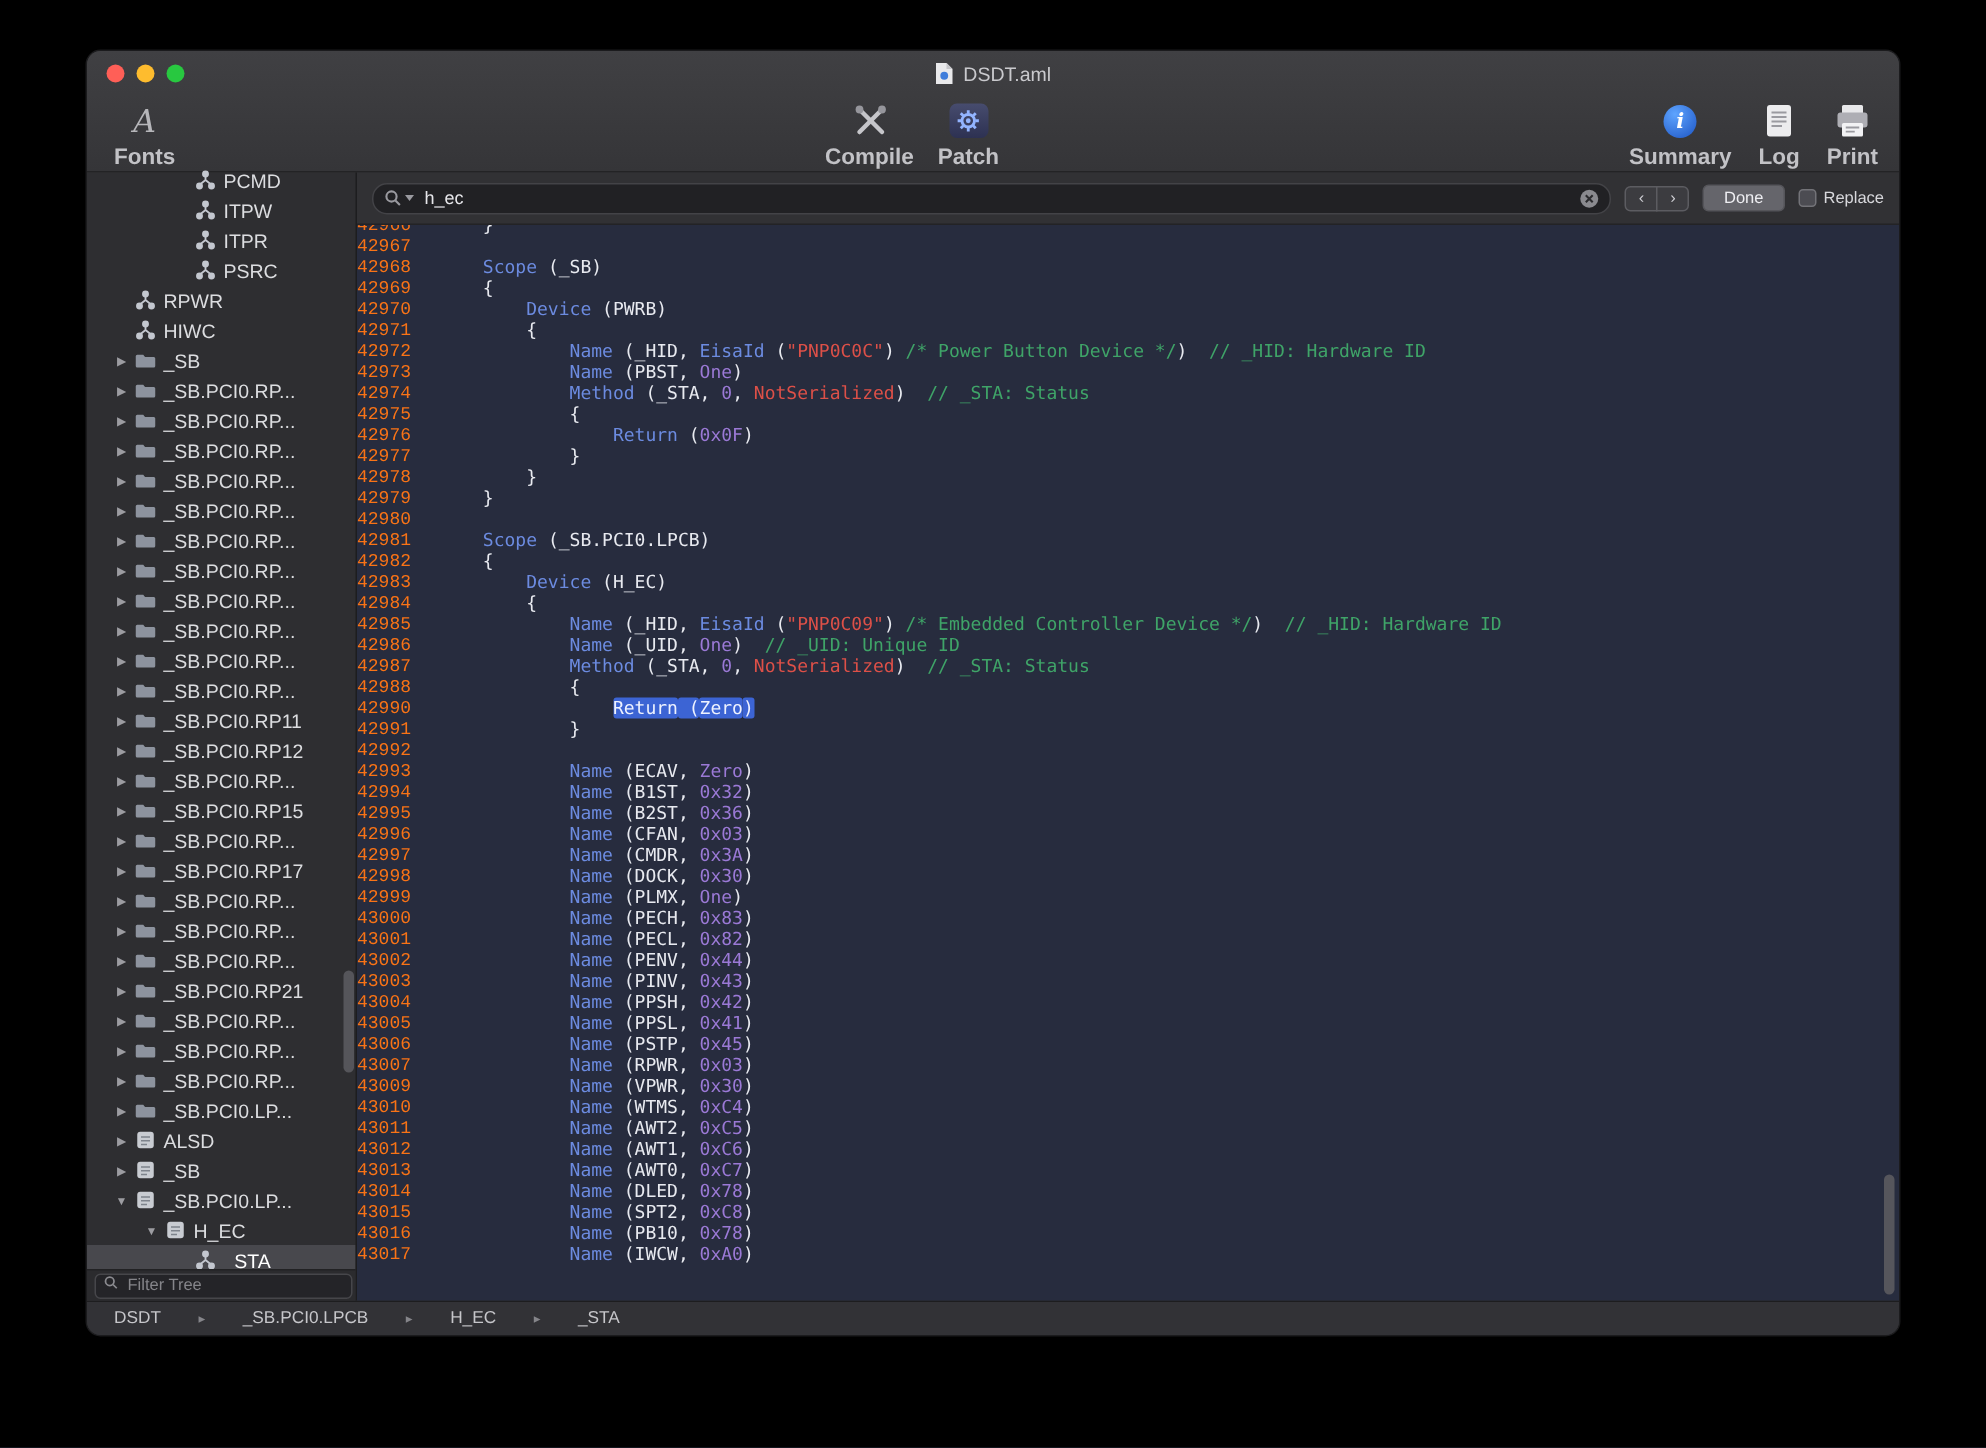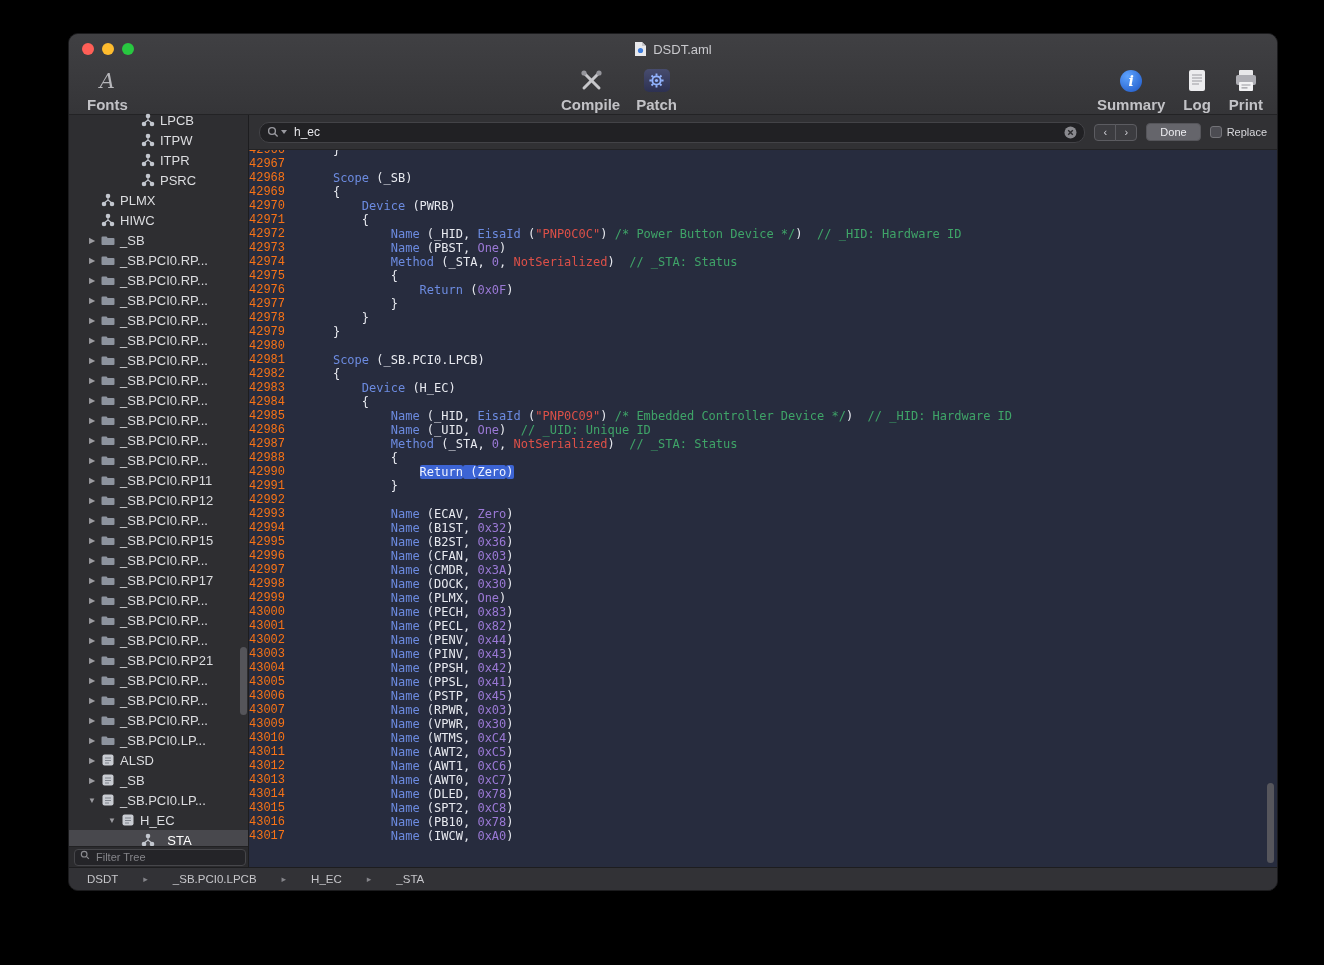--- a/index.html
+++ b/index.html
@@ -2,21 +2,21 @@
 <html style="--editor-bg: #272c3e; --keyword: #6c8be0; --string: #dd5048; --comment: #3fa468; --number: #9b79d6; --selection: #3c64d4; --accent-blue: #2f6fe4; --selected-row: #48484d;"><head>
 <meta charset="utf-8">
 <style>
   html,body{margin:0;padding:0;}
   body{
     width:1324px;height:965px;background:#000;overflow:hidden;position:relative;
     font-family:"Liberation Sans",sans-serif;
     -webkit-font-smoothing:antialiased;
   }
   .window{
-    position:absolute;left:68px;top:33px;width:1210px;height:858px;
+    position:absolute;left:57px;top:33px;width:1210px;height:858px;
     border-radius:10px;overflow:hidden;background:#2e2e31;
     border:1px solid #1b1b1d;box-shadow:0 22px 60px rgba(0,0,0,.65);
     display:flex;flex-direction:column;box-sizing:border-box;
   }
   
   .chrome{background:linear-gradient(180deg,#404043,#353538);border-bottom:1px solid #232325;flex:none;}
   .titlebar{height:30px;position:relative;display:flex;align-items:center;}
   .traffic{position:absolute;left:13px;top:9px;display:flex;gap:8px;}
   .tl{width:12px;height:12px;border-radius:50%;}
   .tl.red{background:#ff5f57;}.tl.yellow{background:#febc2e;}.tl.green{background:#28c840;}
@@ -183,21 +183,21 @@
             <span class="tree-ico">
               <svg width="14" height="14" viewBox="0 0 14 14">
                 <g stroke="#c3c7cf" stroke-width="1.2" fill="#c3c7cf">
                   <circle cx="7" cy="3" r="1.7"></circle>
                   <circle cx="3" cy="11" r="1.7"></circle>
                   <circle cx="11" cy="11" r="1.7"></circle>
                   <path d="M7 4.5 L7 7 M7 7 L3.5 9.8 M7 7 L10.5 9.8" fill="none"></path>
                 </g>
               </svg>
             </span>
-            <span class="tree-label">LPCB</span>
+            <span class="tree-label">PCMD</span>
           </div>
           <div class="tree-row" style="padding-left: 56px;">
             <span class="disc"></span>
             <span class="tree-ico">
               <svg width="14" height="14" viewBox="0 0 14 14">
                 <g stroke="#c3c7cf" stroke-width="1.2" fill="#c3c7cf">
                   <circle cx="7" cy="3" r="1.7"></circle>
                   <circle cx="3" cy="11" r="1.7"></circle>
                   <circle cx="11" cy="11" r="1.7"></circle>
                   <path d="M7 4.5 L7 7 M7 7 L3.5 9.8 M7 7 L10.5 9.8" fill="none"></path>
@@ -239,21 +239,21 @@
             <span class="tree-ico">
               <svg width="14" height="14" viewBox="0 0 14 14">
                 <g stroke="#c3c7cf" stroke-width="1.2" fill="#c3c7cf">
                   <circle cx="7" cy="3" r="1.7"></circle>
                   <circle cx="3" cy="11" r="1.7"></circle>
                   <circle cx="11" cy="11" r="1.7"></circle>
                   <path d="M7 4.5 L7 7 M7 7 L3.5 9.8 M7 7 L10.5 9.8" fill="none"></path>
                 </g>
               </svg>
             </span>
-            <span class="tree-label">PLMX</span>
+            <span class="tree-label">RPWR</span>
           </div>
           <div class="tree-row" style="padding-left: 16px;">
             <span class="disc"></span>
             <span class="tree-ico">
               <svg width="14" height="14" viewBox="0 0 14 14">
                 <g stroke="#c3c7cf" stroke-width="1.2" fill="#c3c7cf">
                   <circle cx="7" cy="3" r="1.7"></circle>
                   <circle cx="3" cy="11" r="1.7"></circle>
                   <circle cx="11" cy="11" r="1.7"></circle>
                   <path d="M7 4.5 L7 7 M7 7 L3.5 9.8 M7 7 L10.5 9.8" fill="none"></path>

